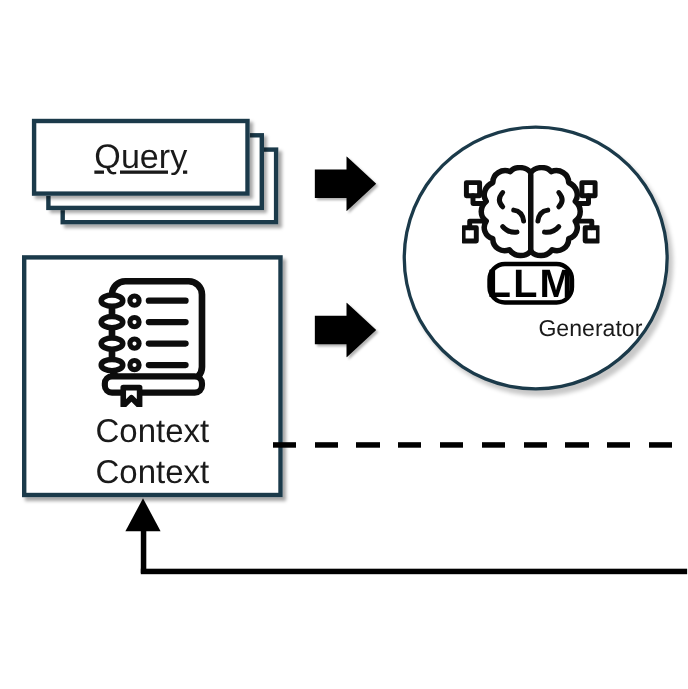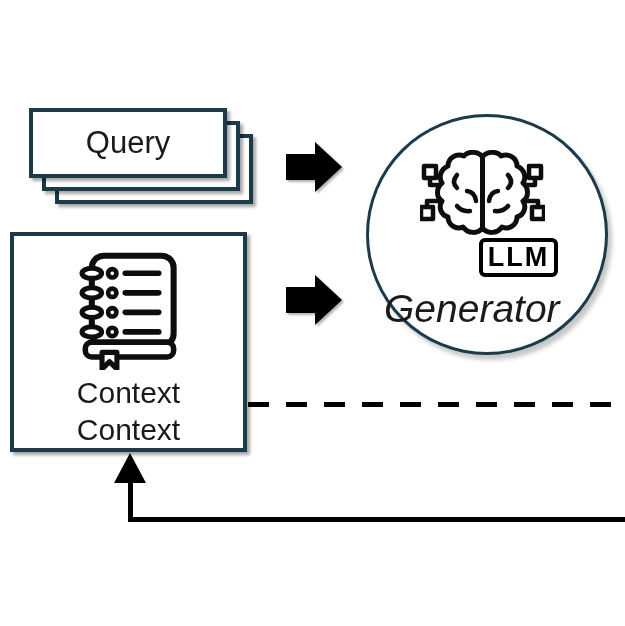--- a/index.html
+++ b/index.html
@@ -22,25 +22,26 @@
     background: #ffffff;
     border: 4px solid #1b3a4a;
     box-shadow: 3px 3px 3px rgba(0,0,0,0.35);
   }
   #query-back  { left: 55px; top: 134px; width: 198px; height: 70px; }
   #query-mid   { left: 42px; top: 121px; width: 198px; height: 70px; }
   #query-front {
     left: 29px; top: 108px; width: 198px; height: 70px;
     display: flex; align-items: center; justify-content: center;
     font-size: 31px;
+    text-decoration: underline;
   }
 
   
   #context-box {
-    left: 10px; top: 232px; width: 237px; height: 220px;
+    left: 20px; top: 232px; width: 237px; height: 220px;
     background: #ffffff;
     border: 4px solid #1b3a4a;
     box-shadow: 3px 3px 3px rgba(0,0,0,0.35);
     display: flex; flex-direction: column; align-items: center;
   }
   #notebook-icon { margin-top: 15px; }
   #context-label {
     margin-top: 4px;
     text-align: center;
     font-size: 30px;
@@ -57,32 +58,30 @@
     left: 366px; top: 114px; width: 242px; height: 241px;
     background: #ffffff;
     border: 3px solid #1b3a4a;
     border-radius: 50%;
     box-shadow: 4px 5px 4px rgba(0,0,0,0.22);
   }
   #brain-icon { left: 420px; top: 150px; }
   #llm-badge {
     left: 443px; top: 238px; width: 79px; height: 39px;
     border: 4px solid #000000;
-    border-radius: 6px;
+    border-radius: 16px;
     background: #ffffff;
     display: flex; align-items: center; justify-content: center;
-    font-size: 27px; font-weight: bold; letter-spacing: 2px;
+    font-size: 36px; font-weight: bold; letter-spacing: 2px;
     color: #000000;
-    margin-left: 36px;
   }
   #generator-label {
     left: 384px; top: 287px; width: 200px;
-    text-align: left;
-    font-size: 39px;
-    font-style: italic;
+    text-align: right;
+    font-size: 21px;
   }
 
   
   #dashed-line {
     left: 248px; top: 402px; width: 377px; height: 5px;
     background: repeating-linear-gradient(90deg, #000 0 21px, transparent 21px 38px);
   }
   #feedback-h {
     left: 128px; top: 517px; width: 497px; height: 5px;
     background: #000000;

